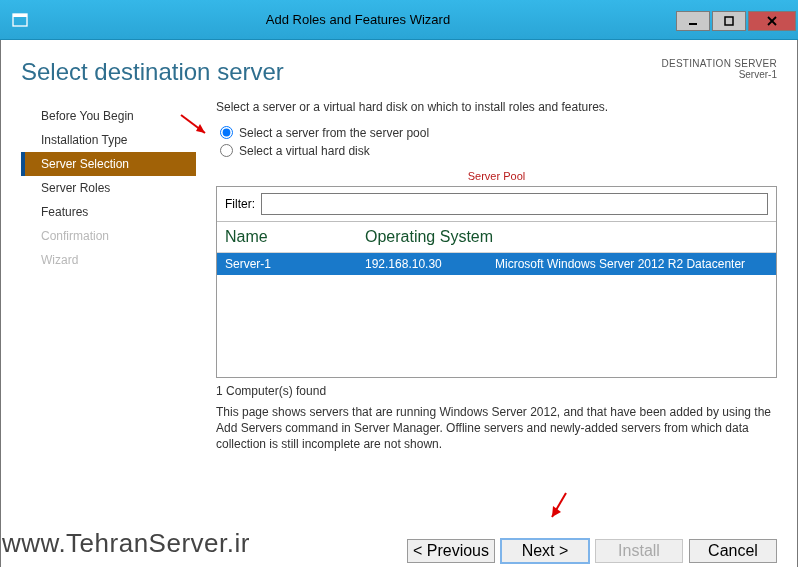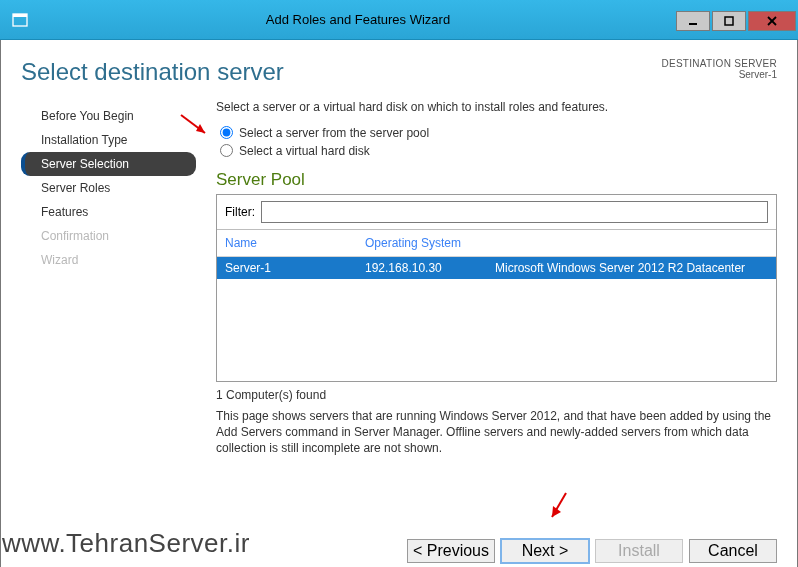--- a/index.html
+++ b/index.html
@@ -16,35 +16,35 @@
 
 .header-row { display: flex; align-items: flex-start; margin-bottom: 14px; }
 .page-title { color: #2f6f8f; font-size: 24px; font-weight: 300; flex: 1; }
 .dest-block { text-align: right; font-size: 10px; color: #555; }
 .dest-block .lbl { text-transform: uppercase; letter-spacing: 0.3px; }
 
 .content { display: flex; flex: 1; min-height: 0; }
 
 .sidebar { width: 175px; padding-top: 4px; }
 .sidebar-item { padding: 5px 6px 5px 16px; font-size: 12px; color: #333; cursor: pointer; border-left: 4px solid transparent; }
-.sidebar-item.selected { background: #404040; color: #fff; border-left: 4px solid #0b4e8f; border-radius: 9px; }
+.sidebar-item.selected { background: #a16207; color: #fff; border-left: 4px solid #0b4e8f; }
 .sidebar-item.disabled { color: #b8b8b8; cursor: default; }
 
 .main { flex: 1; display: flex; flex-direction: column; position: relative; padding-left: 20px; }
 .instruction { font-size: 12px; color: #333; margin-bottom: 10px; }
 .radio-row { font-size: 12px; color: #333; margin: 2px 0 2px 4px; display: flex; align-items: flex-start; gap: 6px; }
 .radio-row input { margin: 0; }
-.pool-label { font-size: 17px; color: #4d7c0f; margin-top: 10px; margin-bottom: 4px; }
+.pool-label { font-size: 11px; color: #b91c1c; margin-top: 10px; margin-bottom: 4px; text-align: center; }
 
 .pool-box { border: 1px solid #9a9a9a; background: #fff; }
 .filter-bar { border-bottom: 1px solid #bdbdbd; padding: 6px 8px; display: flex; align-items: center; gap: 6px; }
 .filter-bar label { font-size: 12px; }
 .filter-bar input { flex: 1; height: 22px; border: 1px solid #7a7a7a; padding: 0 4px; font-size: 12px; }
 
-.grid-head { display: flex; font-size: 12px; color: #3b82f6; border-bottom: 1px solid #d4d4d4; padding: 6px 8px; }
+.grid-head { display: flex; font-size: 16px; color: #14532d; border-bottom: 1px solid #d4d4d4; padding: 6px 8px; }
 .col-name { width: 140px; }
 .col-ip { width: 130px; }
 .col-os { flex: 1; }
 
 .grid-body { height: 124px; overflow: auto; background: #fff; }
 .grid-row { display: flex; font-size: 12px; padding: 4px 8px; }
 .grid-row.selected { background: #1979ca; color: #fff; }
 
 .found-text { font-size: 12px; color: #333; margin-top: 6px; }
 .desc-text { font-size: 12px; color: #333; margin-top: 6px; line-height: 1.35; }

